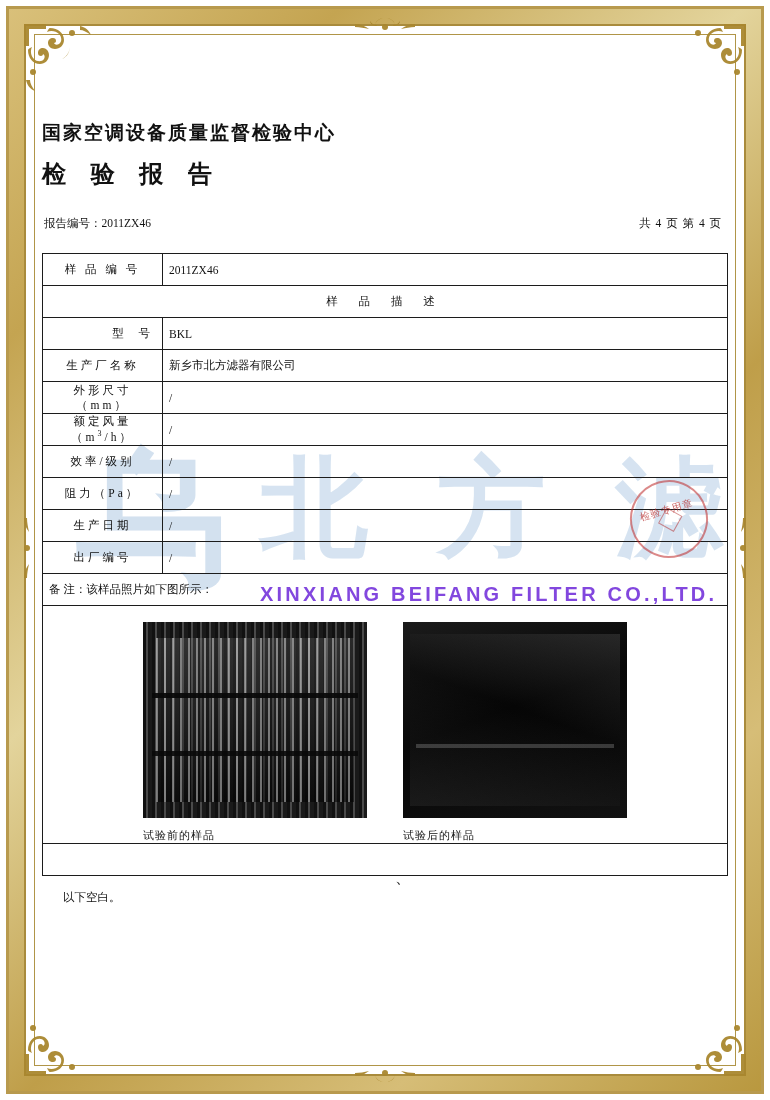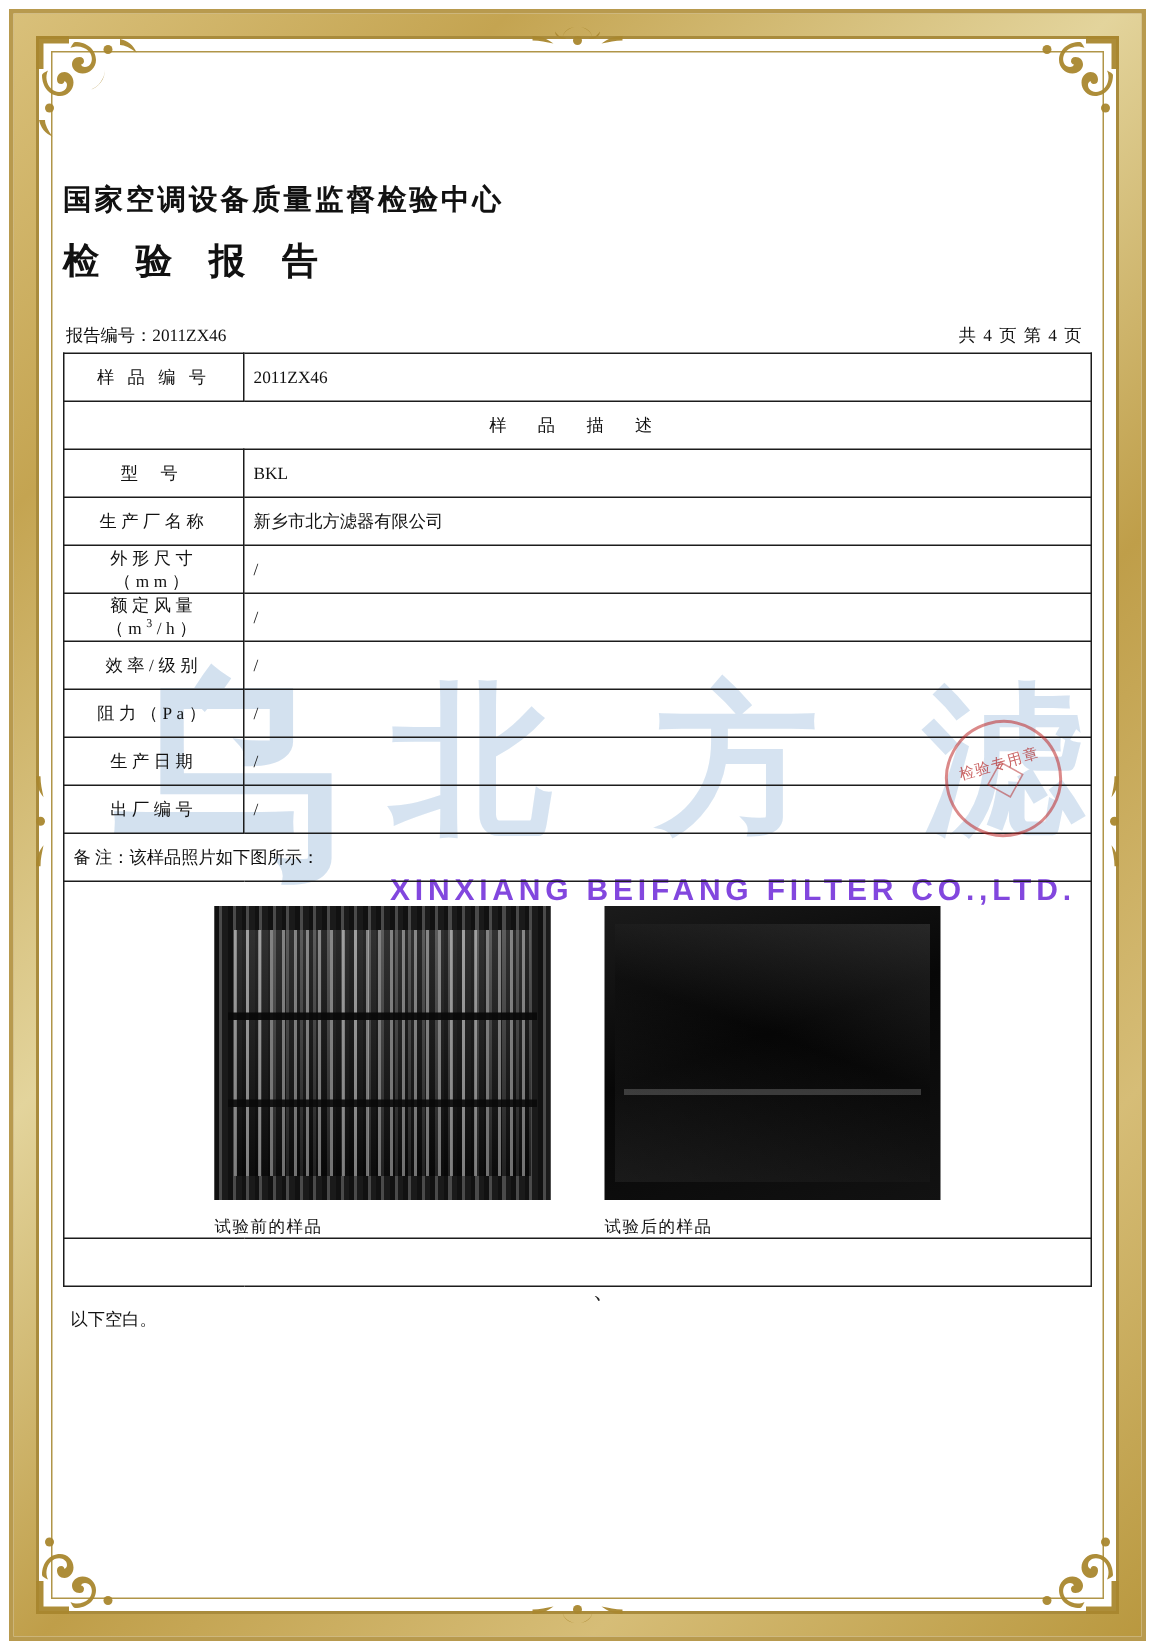--- a/index.html
+++ b/index.html
@@ -61,32 +61,32 @@
     margin-top:12px;font-size:24px;font-weight:bold;color:#111;
     letter-spacing:9px;font-family:Liberation Sans, sans-serif;
   }
   .meta-row{
     display:flex;justify-content:space-between;align-items:flex-start;
     margin-top:26px;padding:0 6px 0 2px;font-size:11.5px;color:#111;
   }
   .meta-right{letter-spacing:1px;}
 
   table.rep{
-    width:100%;border-collapse:collapse;margin-top:4px;
+    width:100%;border-collapse:collapse;margin-top:22px;
     table-layout:fixed;
   }
   table.rep td{
     border:1px solid #1c1c1c;
     height:31px;
     font-size:11.5px;color:#111;
     padding:0 6px;
     vertical-align:middle;
   }
   td.lab{width:120px;text-align:center;letter-spacing:3px;}
-  td.lab.wide-space{letter-spacing:6px;}
+  td.lab.wide-space{letter-spacing:6px;text-align:right;}
   td.val{padding-left:12px;}
   td.sec{
     text-align:center;letter-spacing:9px;font-size:12.5px;height:30px;
   }
   td.note{
     border:1px solid #1c1c1c;height:26px;font-size:11.5px;padding-left:4px;
     letter-spacing:0px;
   }
   .sup{font-size:8px;vertical-align:super;}
 
@@ -126,21 +126,21 @@
     content:"";position:absolute;left:6%;top:62%;width:88%;height:4px;
     background:rgba(200,200,200,.25);
   }
   .ph .cap{
     text-align:left;font-size:11px;color:#111;margin-top:10px;letter-spacing:1px;
   }
   .stroke-mark{
     position:absolute;left:352px;top:262px;font-size:16px;color:#222;
   }
   .blank-note{
-    position:absolute;left:4px;top:284px;font-size:11.5px;color:#111;
+    position:absolute;left:20px;top:284px;font-size:11.5px;color:#111;
   }
   .tail-cell{border:1px solid #1c1c1c;height:96px;}
 
   
   .watermark{
     position:absolute;left:0;right:0;top:430px;height:210px;
     z-index:3;pointer-events:none;
     display:flex;align-items:center;justify-content:center;
   }
   .wm-inner{position:relative;width:730px;height:200px;}

